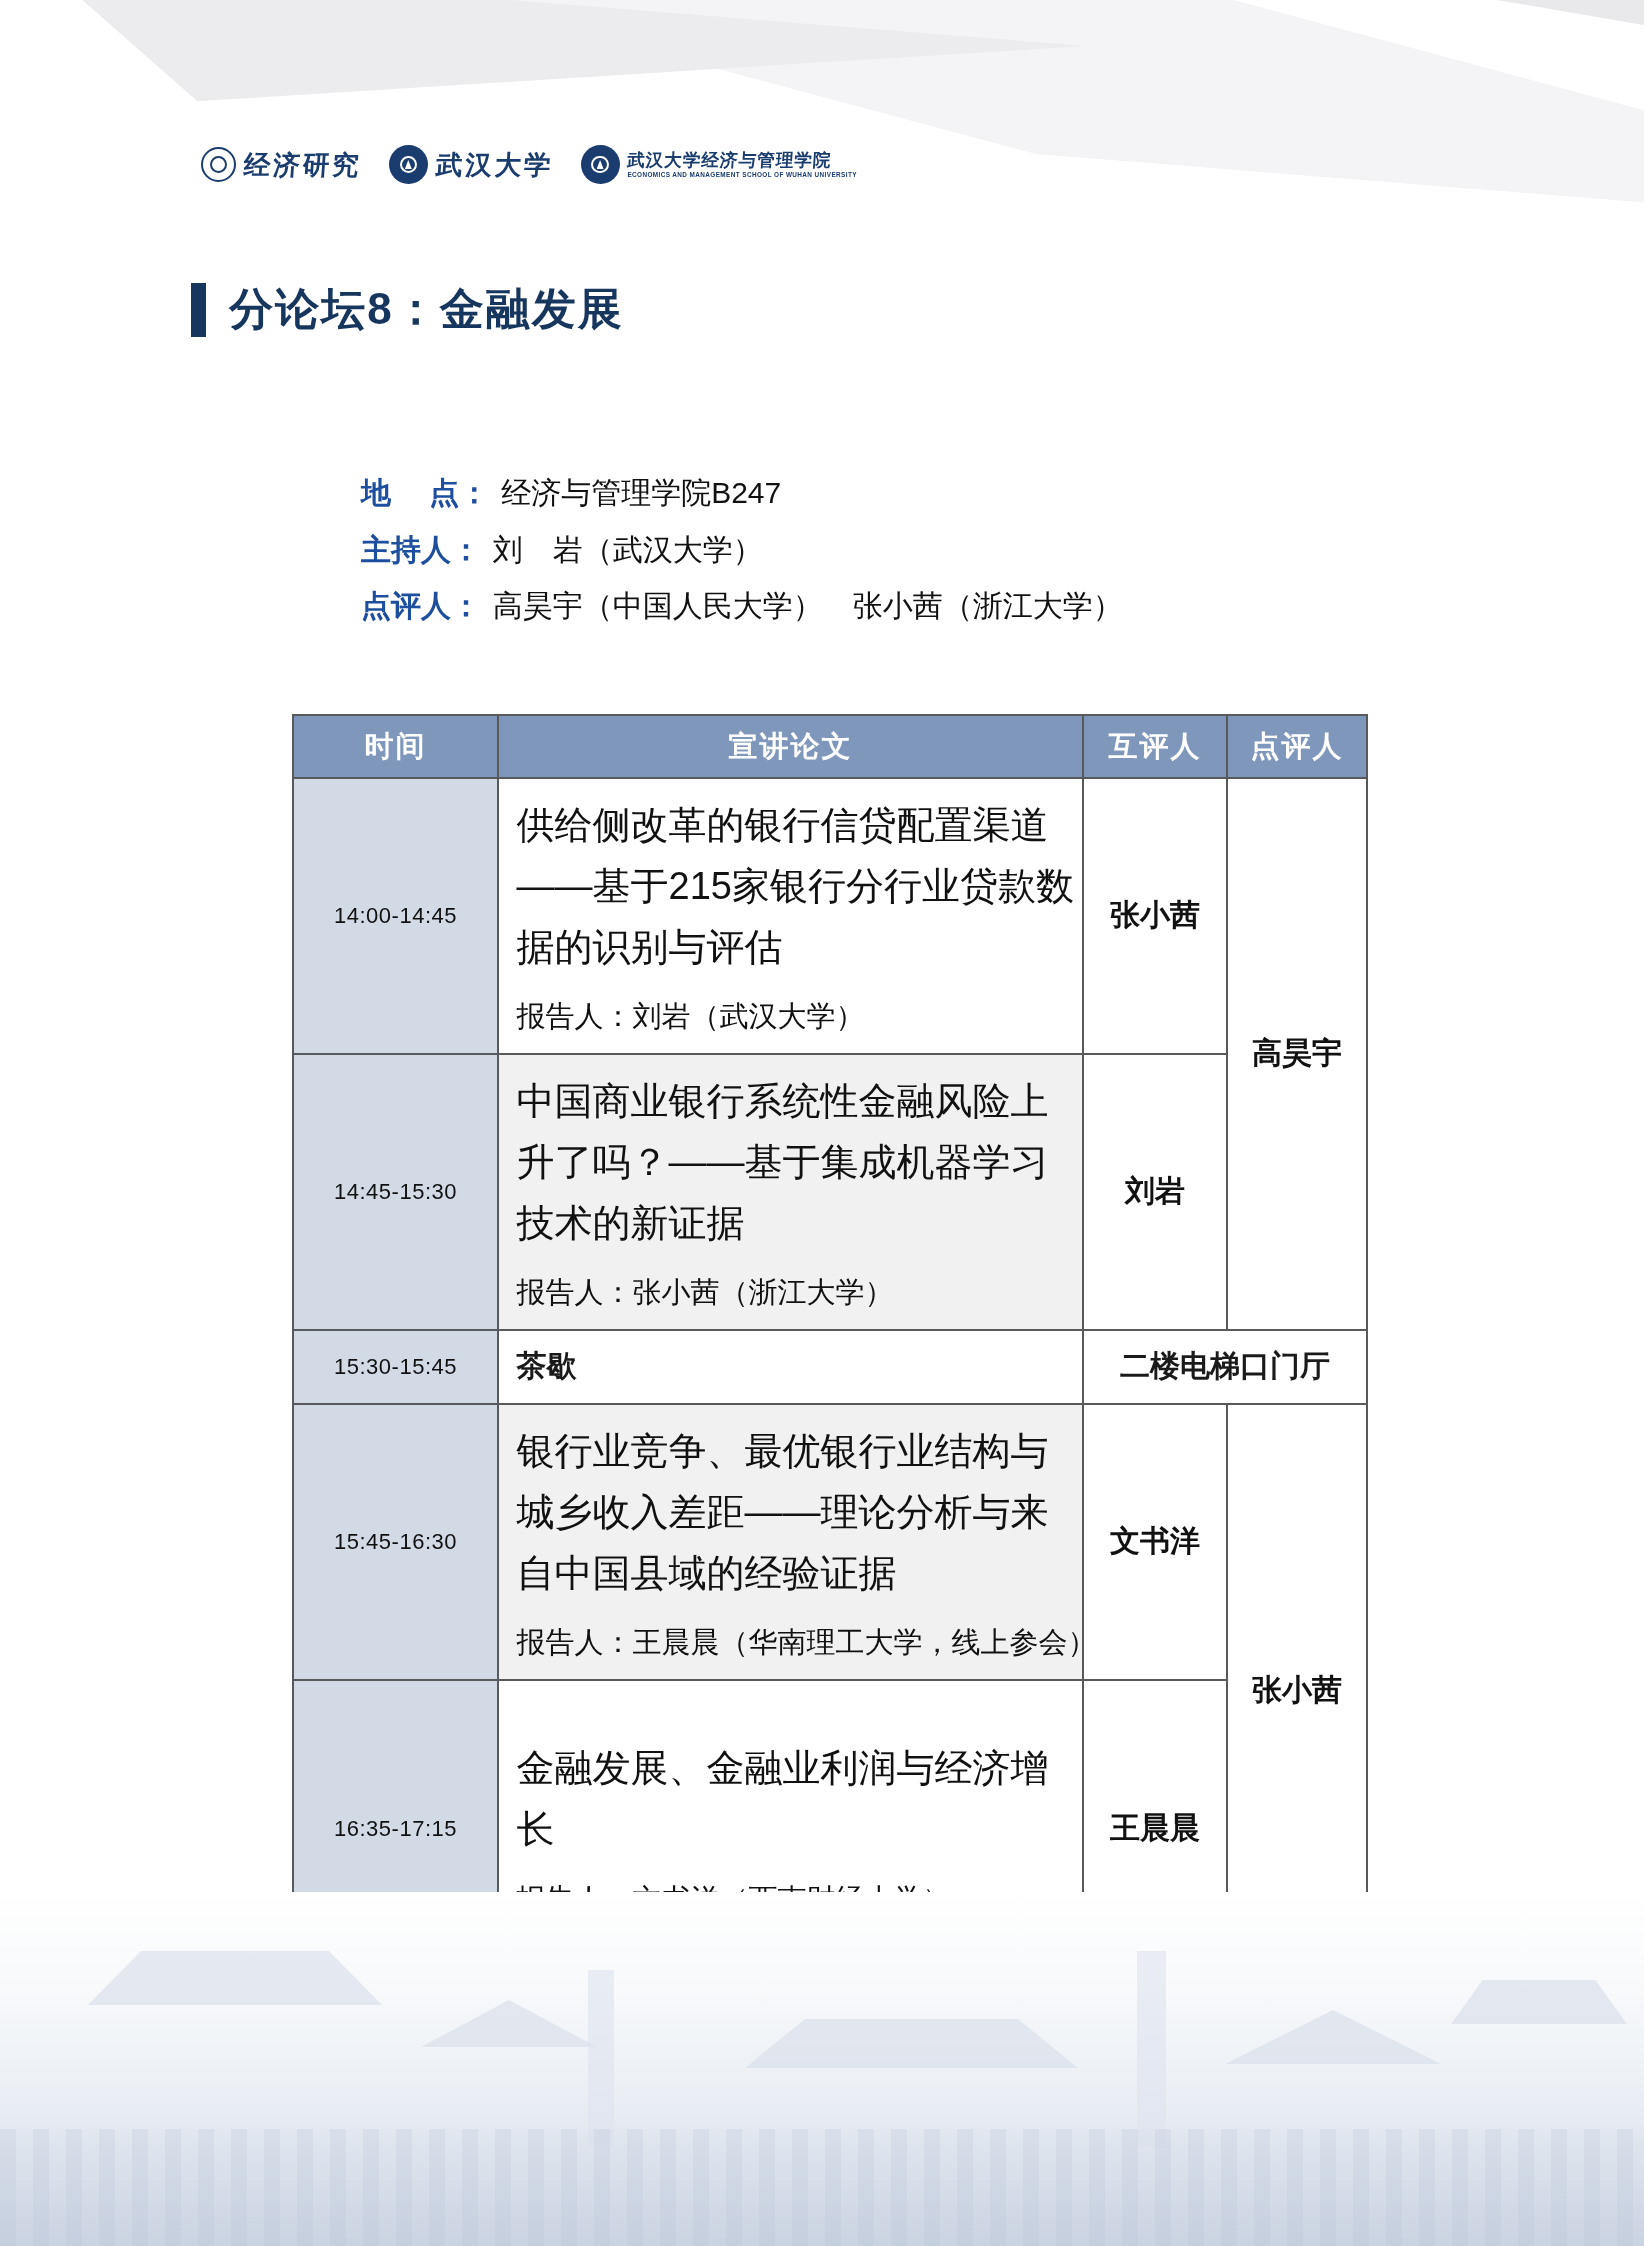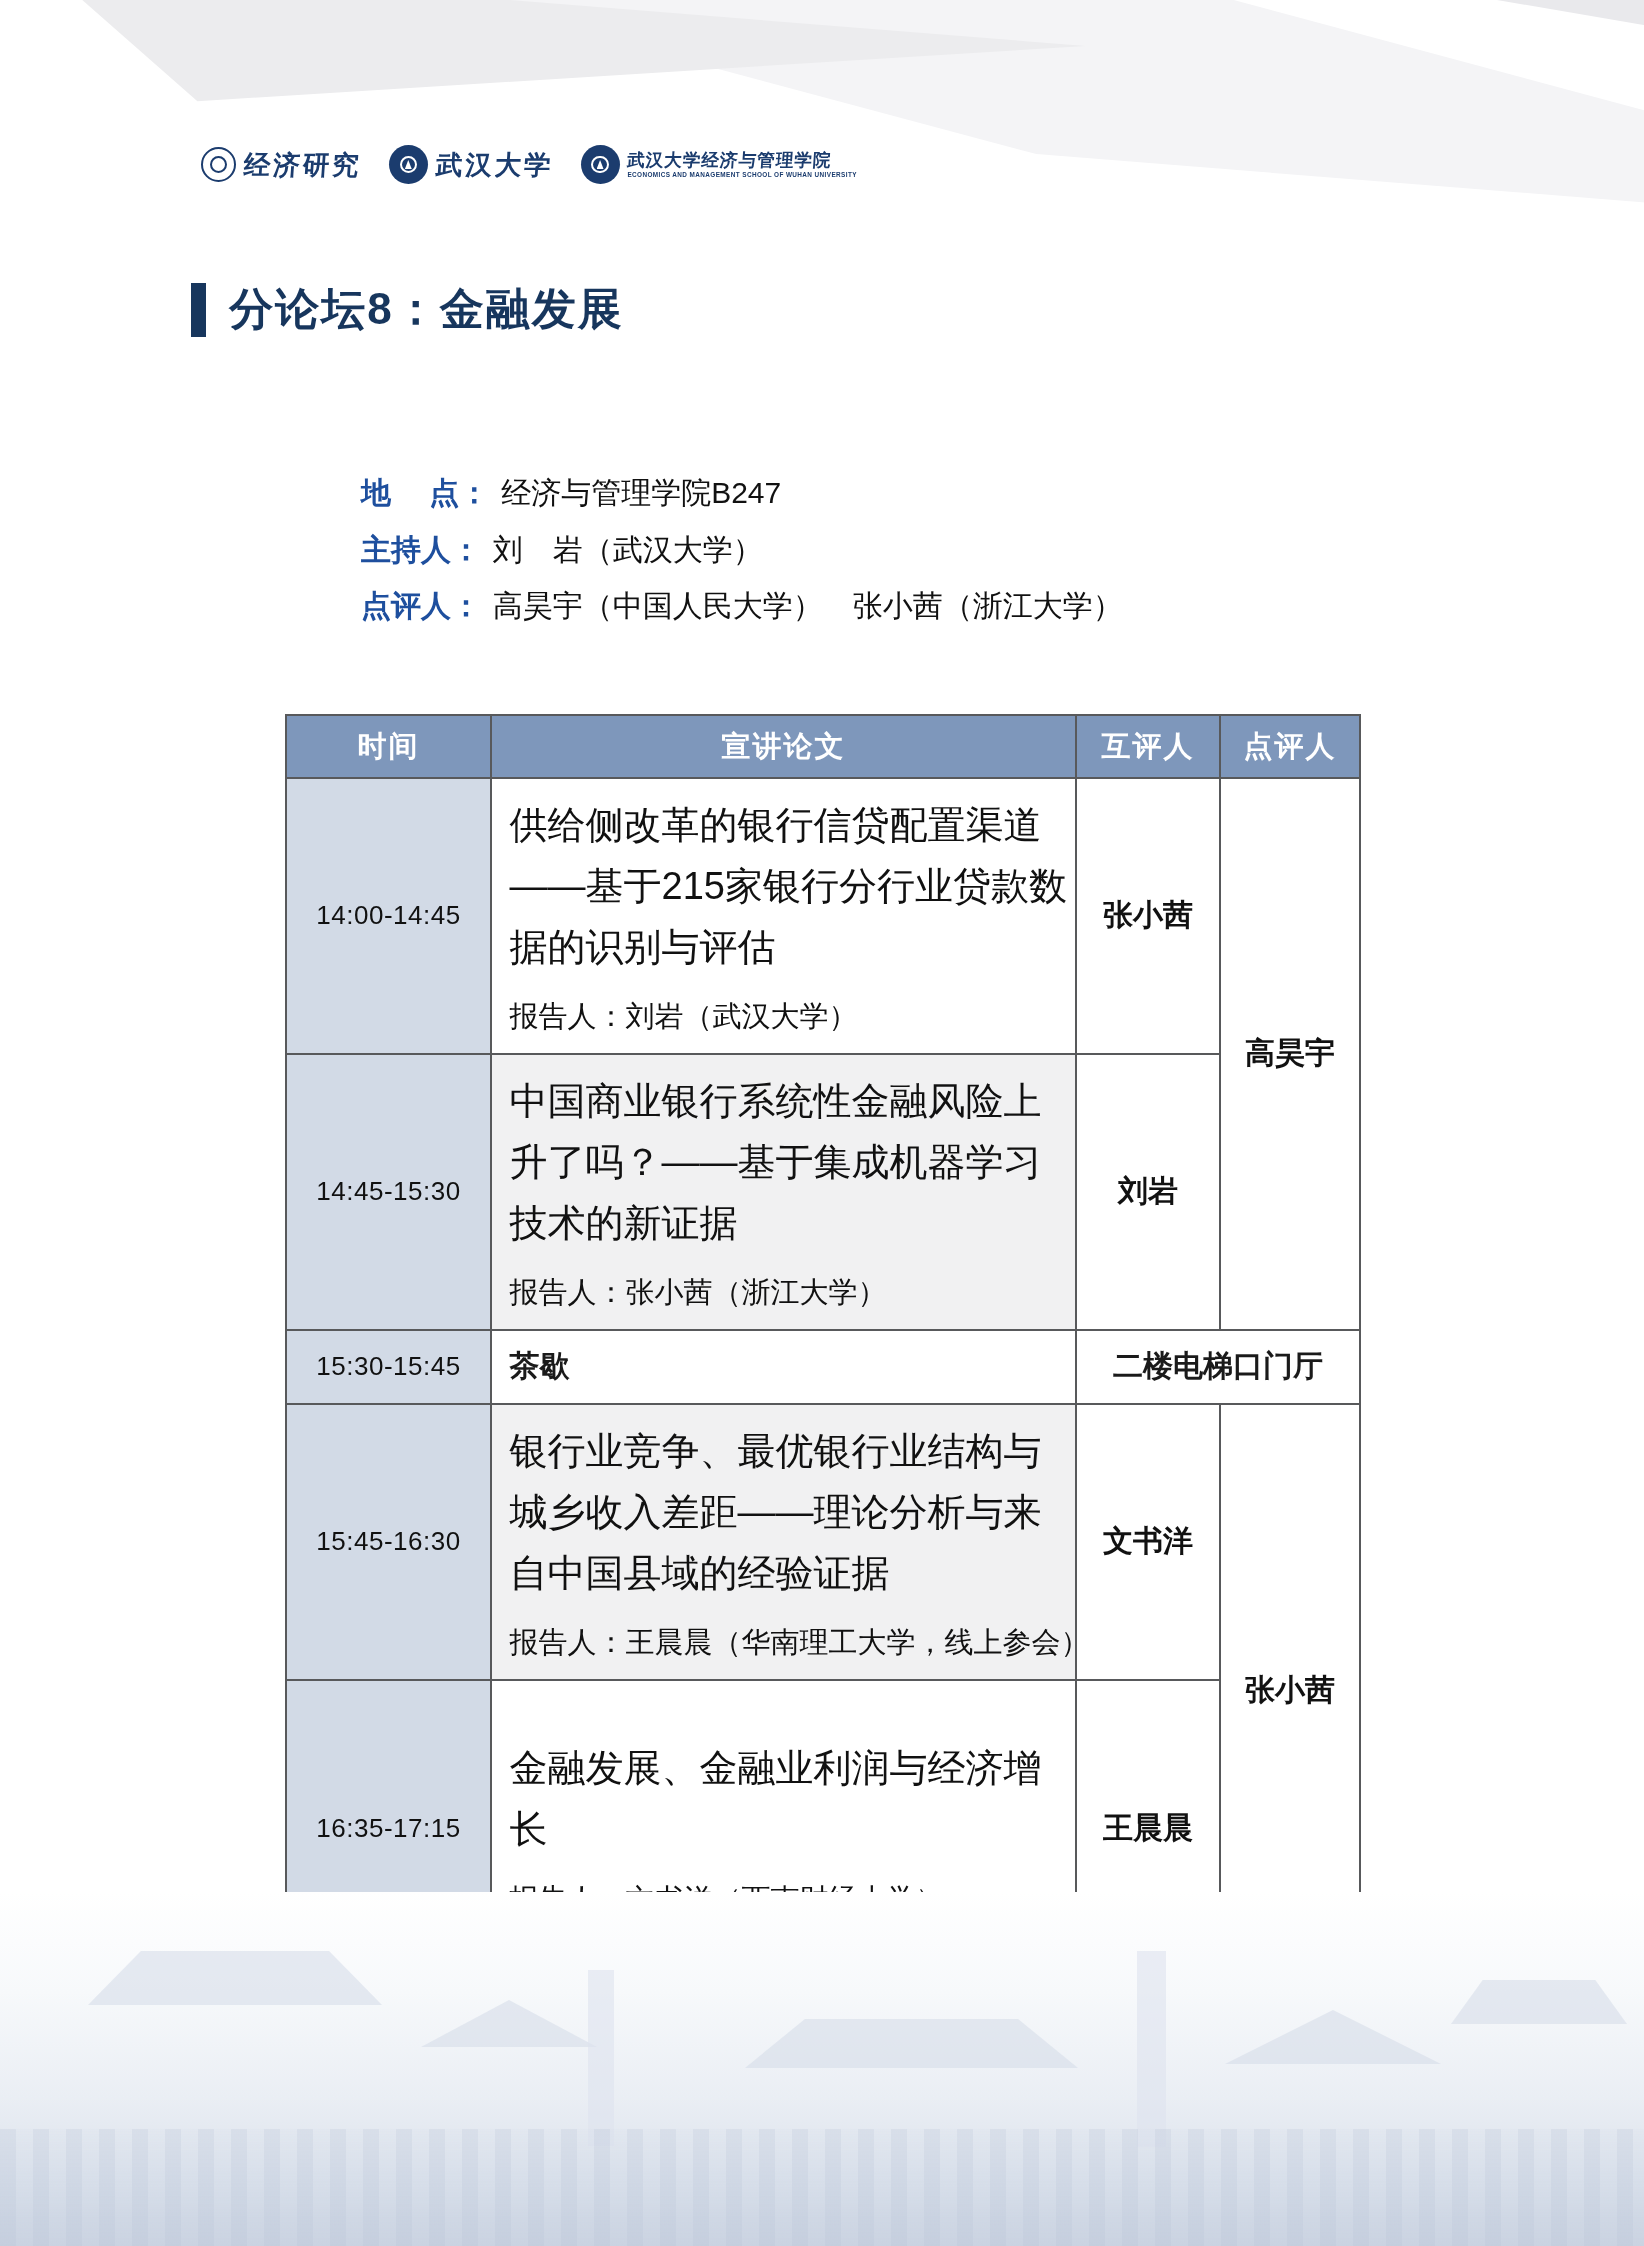--- a/index.html
+++ b/index.html
@@ -57,37 +57,37 @@
   .page-title { font-size:44px; font-weight:bold; color:#17365d; letter-spacing:2px; white-space:nowrap; }
 
   
   .info { position:absolute; left:361px; top:476px; display:flex; flex-direction:column; gap:23.5px; }
   .info-row { display:flex; align-items:baseline; font-size:30px; line-height:33px; }
   .info-label { color:#1e4f9e; font-weight:bold; white-space:pre; }
   .info-value { color:#111; margin-left:11.8px; white-space:pre; }
 
   
   .schedule {
-    position:absolute; left:285px; top:714px; width:1074px;
+    position:absolute; left:292px; top:714px; width:1074px;
     border-collapse:collapse; table-layout:fixed; background:#7dd3fc;
   }
   .schedule col.c-time  { width:205px; }
   .schedule col.c-paper { width:585px; }
   .schedule col.c-peer  { width:144px; }
   .schedule col.c-disc  { width:140px; }
   .schedule th, .schedule td { border:2px solid #58595b; vertical-align:middle; }
   .schedule thead tr { height:63px; }
   .schedule th {
     background:#7e97bb; color:#ffffff; font-size:29px; font-weight:bold;
     text-align:center; letter-spacing:2px;
   }
   tr.r1 { height:251px; } tr.r2 { height:255px; } tr.r3 { height:74px; }
   tr.r4 { height:257px; } tr.r5 { height:298px; }
   td.time {
-    background:#d2dae6; text-align:center; font-size:26px; color:#111; letter-spacing:0.5px;
+    background:#d2dae6; text-align:center; font-size:22px; color:#111; letter-spacing:0.5px;
   }
   td.paper { background:#ffffff; padding:15.7px 3.9px 15.7px 17.6px; }
   tr.alt td.paper { background:#f1f1f2; }
   .paper-inner { display:flex; flex-direction:column; justify-content:center; gap:19.6px; height:100%; }
   .paper-title { font-size:38px; line-height:61px; color:#111; }
   .speaker { font-size:29px; color:#111; white-space:nowrap; }
   .spk-label { font-weight:normal; }
   td.name { text-align:center; font-size:30px; font-weight:bold; color:#111; background:#ffffff; }
   td.break-label { background:#ffffff; padding-left:17.6px; font-size:30px; font-weight:bold; }
   td.break-loc { background:#ffffff; text-align:center; font-size:30px; font-weight:bold; }

